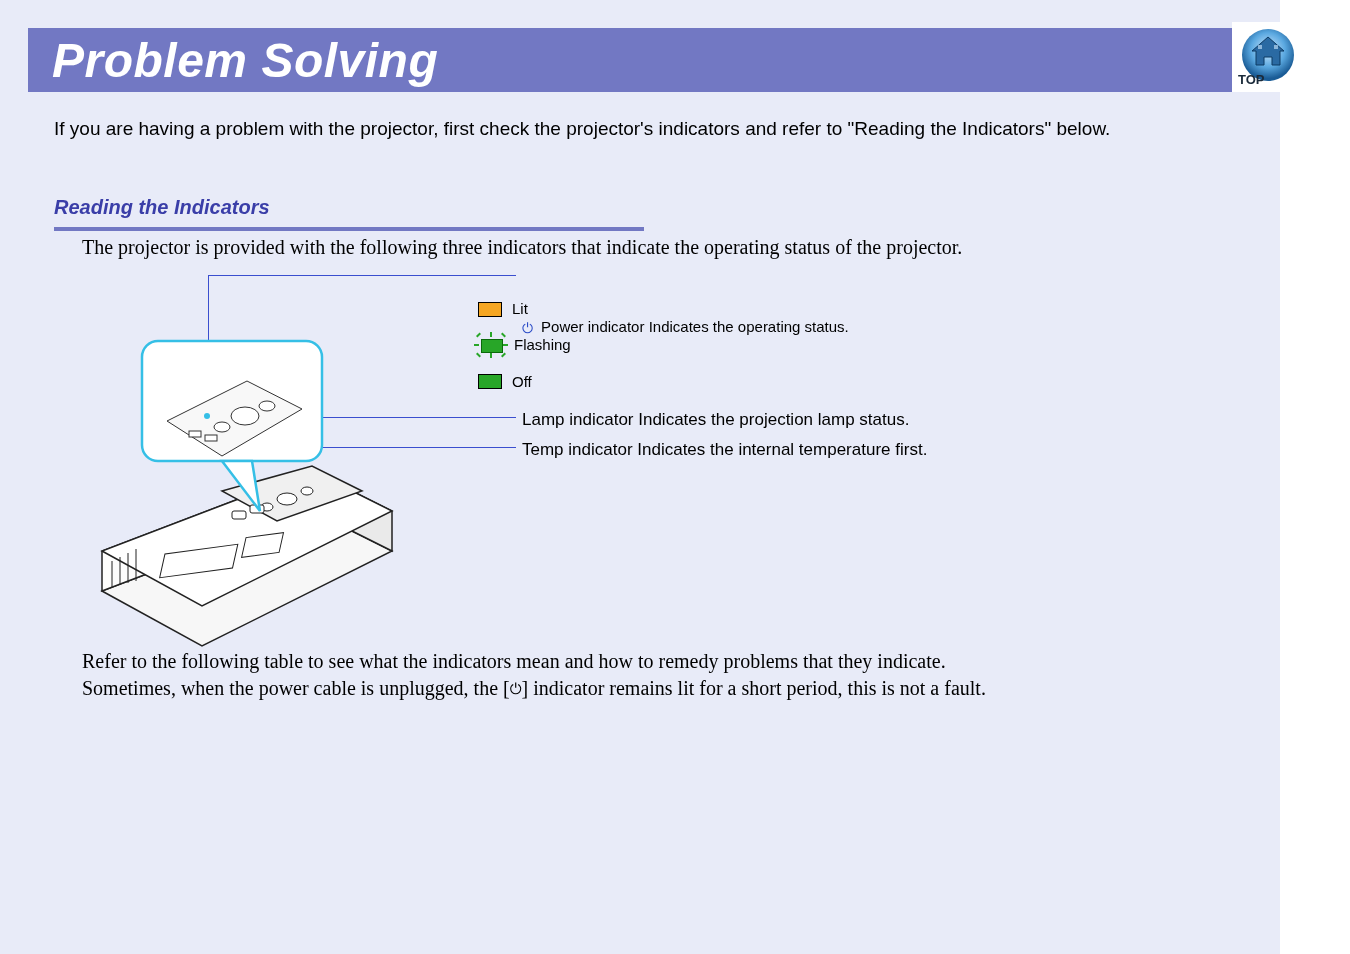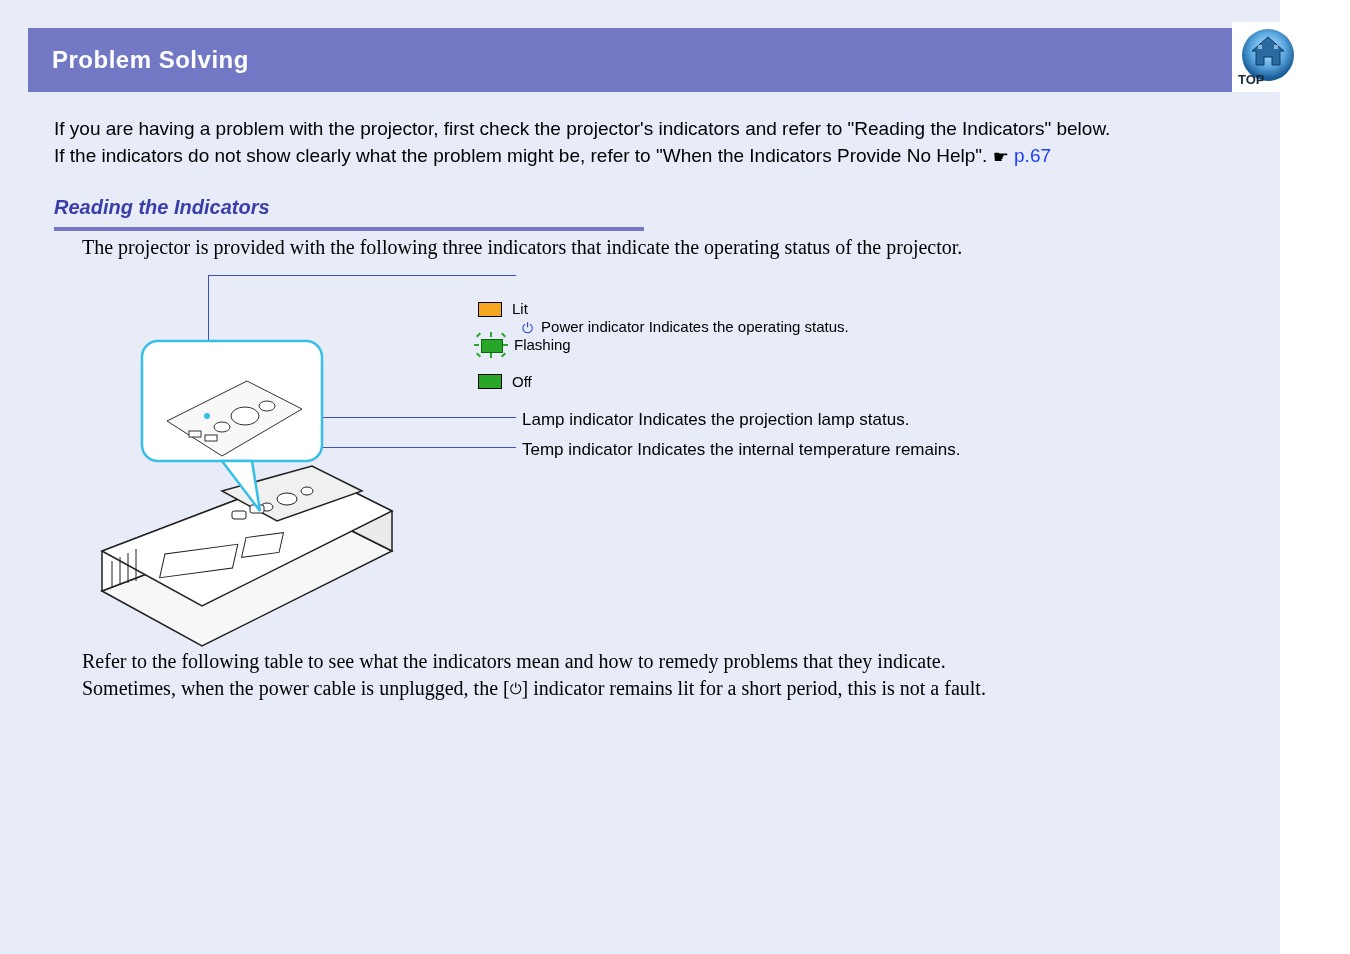--- a/index.html
+++ b/index.html
@@ -31,22 +31,23 @@
     left: 28px;
     right: 0;
     height: 64px;
     background: #7278c3;
     display: flex;
     align-items: center;
   }
   .title-bar h1 {
     margin: 0 0 0 24px;
     color: #fff;
-    font-size: 24px;
+    font-size: 48px;
     font-weight: bold;
+    font-style: italic;
     letter-spacing: 0.5px;
   }
   .top-icon-wrap {
     position: absolute;
     top: 22px;
     right: -70px;
     width: 118px;
     height: 70px;
     background: #fff;
     display: flex;
@@ -245,25 +246,20 @@
         <path d="M30 10 L46 24 L42 24 L42 38 L34 38 L34 30 L26 30 L26 38 L18 38 L18 24 L14 24 Z" fill="#2a6aa3" stroke="#0d3a63" stroke-width="1"></path>
         <rect x="20" y="18" width="4" height="4" fill="#cfe9ff" opacity="0.6"></rect>
         <rect x="36" y="18" width="4" height="4" fill="#cfe9ff" opacity="0.6"></rect>
       </svg>
       <div class="top-label">TOP</div>
     </div>
   </div>
 
   <div class="intro">
     <div>If you are having a problem with the projector, first check the projector's indicators and refer to "Reading the Indicators" below.</div>
-    <div>
-      <span>If the indicators do not show clearly what the problem might be, refer to "When the Indicators Provide No Help". </span>
-      <span class="pointer-glyph">☛</span>
-      <span class="link">p.67</span>
-    </div>
   </div>
 
   <div class="section-heading">Reading the Indicators</div>
   <div class="section-underline"></div>
 
   <div class="section-body">
     <p>The projector is provided with the following three indicators that indicate the operating status of the projector.</p>
 
     <div class="figure">
 
@@ -346,21 +342,21 @@
           <span>Off</span>
         </div>
       </div>
 
       <div class="power-callout">
         <span class="icon">⏻</span>
         <span>Power indicator Indicates the operating status.</span>
       </div>
 
       <div class="callout-block callout-lamp">Lamp indicator Indicates the projection lamp status.</div>
-      <div class="callout-block callout-temp">Temp indicator Indicates the internal temperature remains.</div>
+      <div class="callout-block callout-temp">Temp indicator Indicates the internal temperature first.</div>
 
     </div>
   </div>
 
   <div class="after-text">
     <div>Refer to the following table to see what the indicators mean and how to remedy problems that they indicate.</div>
     <div>
       <span>Sometimes, when the power cable is unplugged, the [</span><span class="pwr">⏻</span><span>] indicator remains lit for a short period, this is not a fault.</span>
     </div>
   </div>

